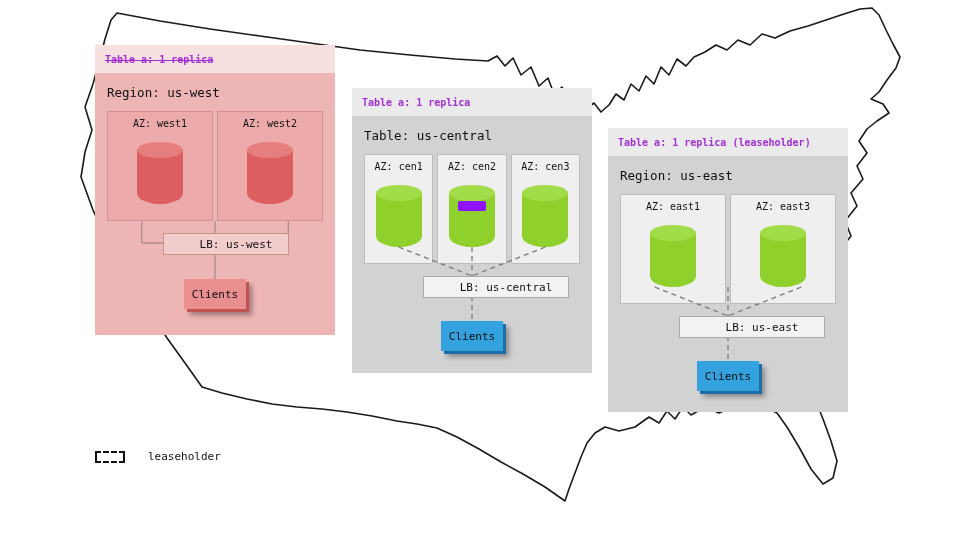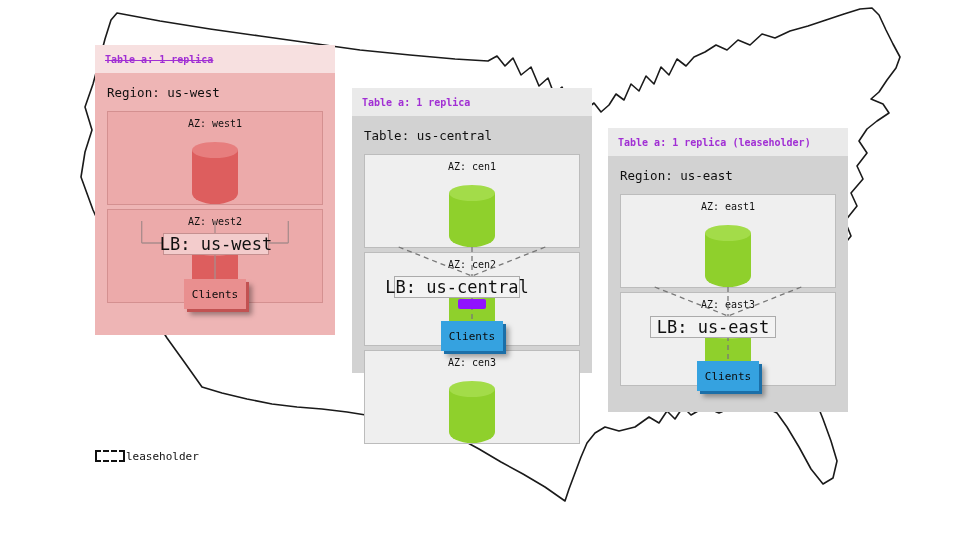--- a/index.html
+++ b/index.html
@@ -22,49 +22,49 @@
     background: var(--header-bg);
     display: flex; align-items: center; padding: 0 10px; font-weight: bold;
   }
   .table-label { font-size: 10px; color: var(--table-color); white-space: nowrap; }
   .strike { text-decoration: line-through; }
 
   .card-body { position: absolute; left: 0; top: 28px; right: 0; bottom: 0; background: var(--body-bg); }
 
   .region-label { position: absolute; left: 12px; top: 40px; font-size: 12.5px; color: #101010; white-space: nowrap; }
 
-  .az-row { position: absolute; left: 12px; top: 66px; width: 216px; height: 110px; display: flex; gap: 4px; flex-direction: column; }
+  .az-row { position: absolute; left: 12px; top: 66px; width: 216px; height: 110px; display: flex; gap: 4px; }
   .az { flex: 1; background: var(--az-bg); border: 1px solid var(--az-border); position: relative; }
   .az-label { text-align: center; font-size: 10px; line-height: 12px; padding-top: 6px; color: #111; white-space: nowrap; }
 
   .cyl { position: relative; width: 46px; height: 62px; margin: 12px auto 0; }
   .cyl-body { position: absolute; left: 0; top: 8px; width: 46px; height: 54px; background: var(--cyl);
               border-radius: 0 0 23px 23px / 0 0 11px 11px; }
   .cyl-top  { position: absolute; left: 0; top: 0; width: 46px; height: 16px; background: var(--cyl-top); border-radius: 50%; }
 
   .replica-marker { position: absolute; top: 16px; left: 9px; width: 28px; height: 10px;
                     background: var(--marker); border-radius: 2px; z-index: 2; }
   .replica-marker.leaseholder { top: 14px; left: 6px; width: 34px; height: 14px;
                     border: 2px dashed #1a1a1a; box-sizing: border-box; }
 
   .conn { position: absolute; left: 0; top: 0; pointer-events: none; }
 
   .lb { position: absolute; top: 188px; height: 20px; background: var(--lb-bg); border: 1px solid var(--lb-border);
-        font-size: 17px; color: #101010; display: flex; align-items: center; justify-content: center; white-space: nowrap; }
+        font-size: 11px; color: #101010; display: flex; align-items: center; justify-content: center; white-space: nowrap; padding-left: 20px; }
   .r-west .lb { left: 68px; width: 104px; }
-  .r-central .lb, .r-east .lb { left: 42px; width: 124px; }
+  .r-central .lb, .r-east .lb { left: 71px; width: 124px; }
 
   .clients { position: absolute; left: 89px; width: 62px; height: 30px;
              background: var(--clients-bg); color: #0b0b0b; font-size: 11px;
              display: flex; align-items: center; justify-content: center;
              box-shadow: 3px 3px 0 var(--clients-shadow), 6px 6px 5px rgba(0,0,0,0.35); }
   .r-west .clients { top: 234px; }
   .r-central .clients, .r-east .clients { top: 233px; }
 
-  .legend { position: absolute; left: 95px; top: 450px; display: flex; align-items: flex-start; gap: 1px; }
+  .legend { position: absolute; left: 95px; top: 450px; display: flex; align-items: flex-end; gap: 23px; }
   .legend-swatch { width: 30px; height: 12px; border: 2px dashed #111; background: #ffffff; box-sizing: border-box; }
   .legend-label { font-size: 11px; color: #111; }
 </style>
 </head>
 <body>
 
 <svg class="map" width="960" height="540" viewBox="0 0 960 540">
   <path d="M117,13 L160,21 L210,29 L260,36 L310,43 L360,50 L410,55 L455,59 L488,61
     L497,56 L505,66 L513,58 L521,75 L531,67 L539,86 L548,78 L554,94 L562,87 L569,103 L578,96 L585,110 L594,103 L601,112 L609,105
     L616,94 L624,100 L631,84 L639,91 L646,76 L654,84 L661,67 L669,75 L677,59 L686,66 L694,57

